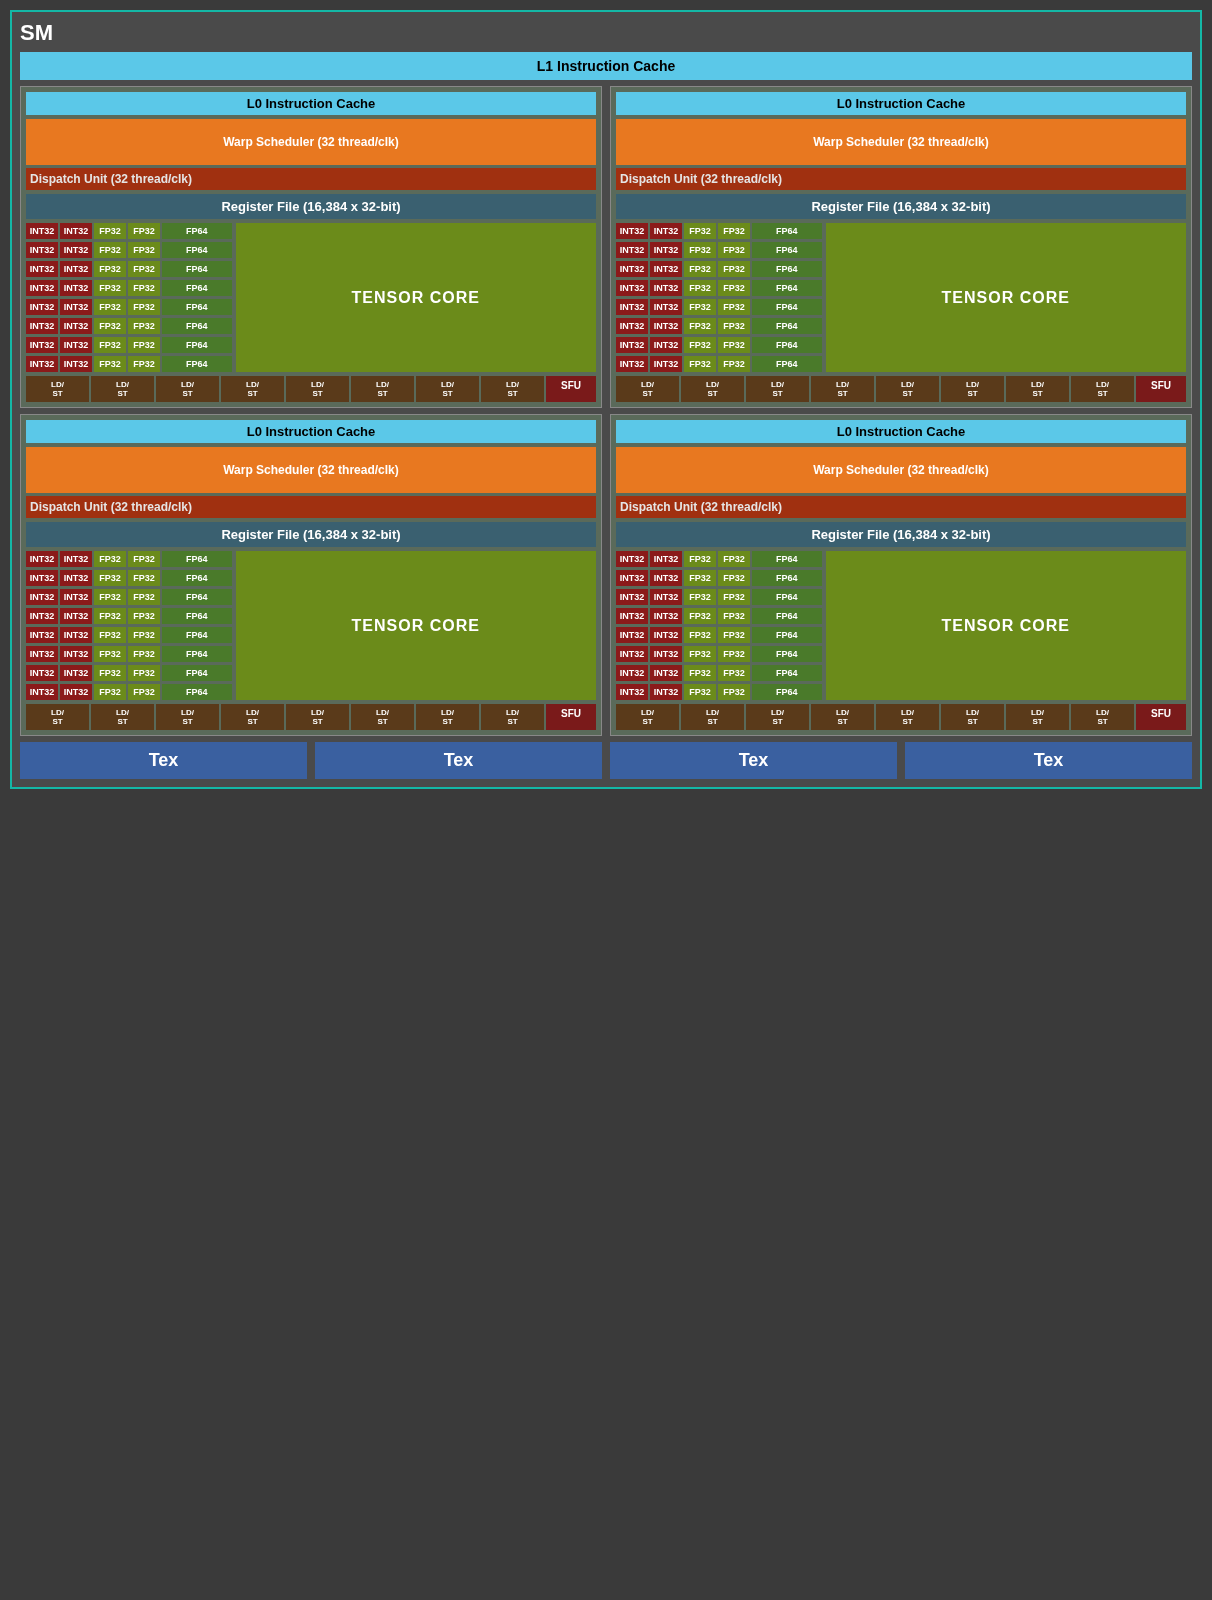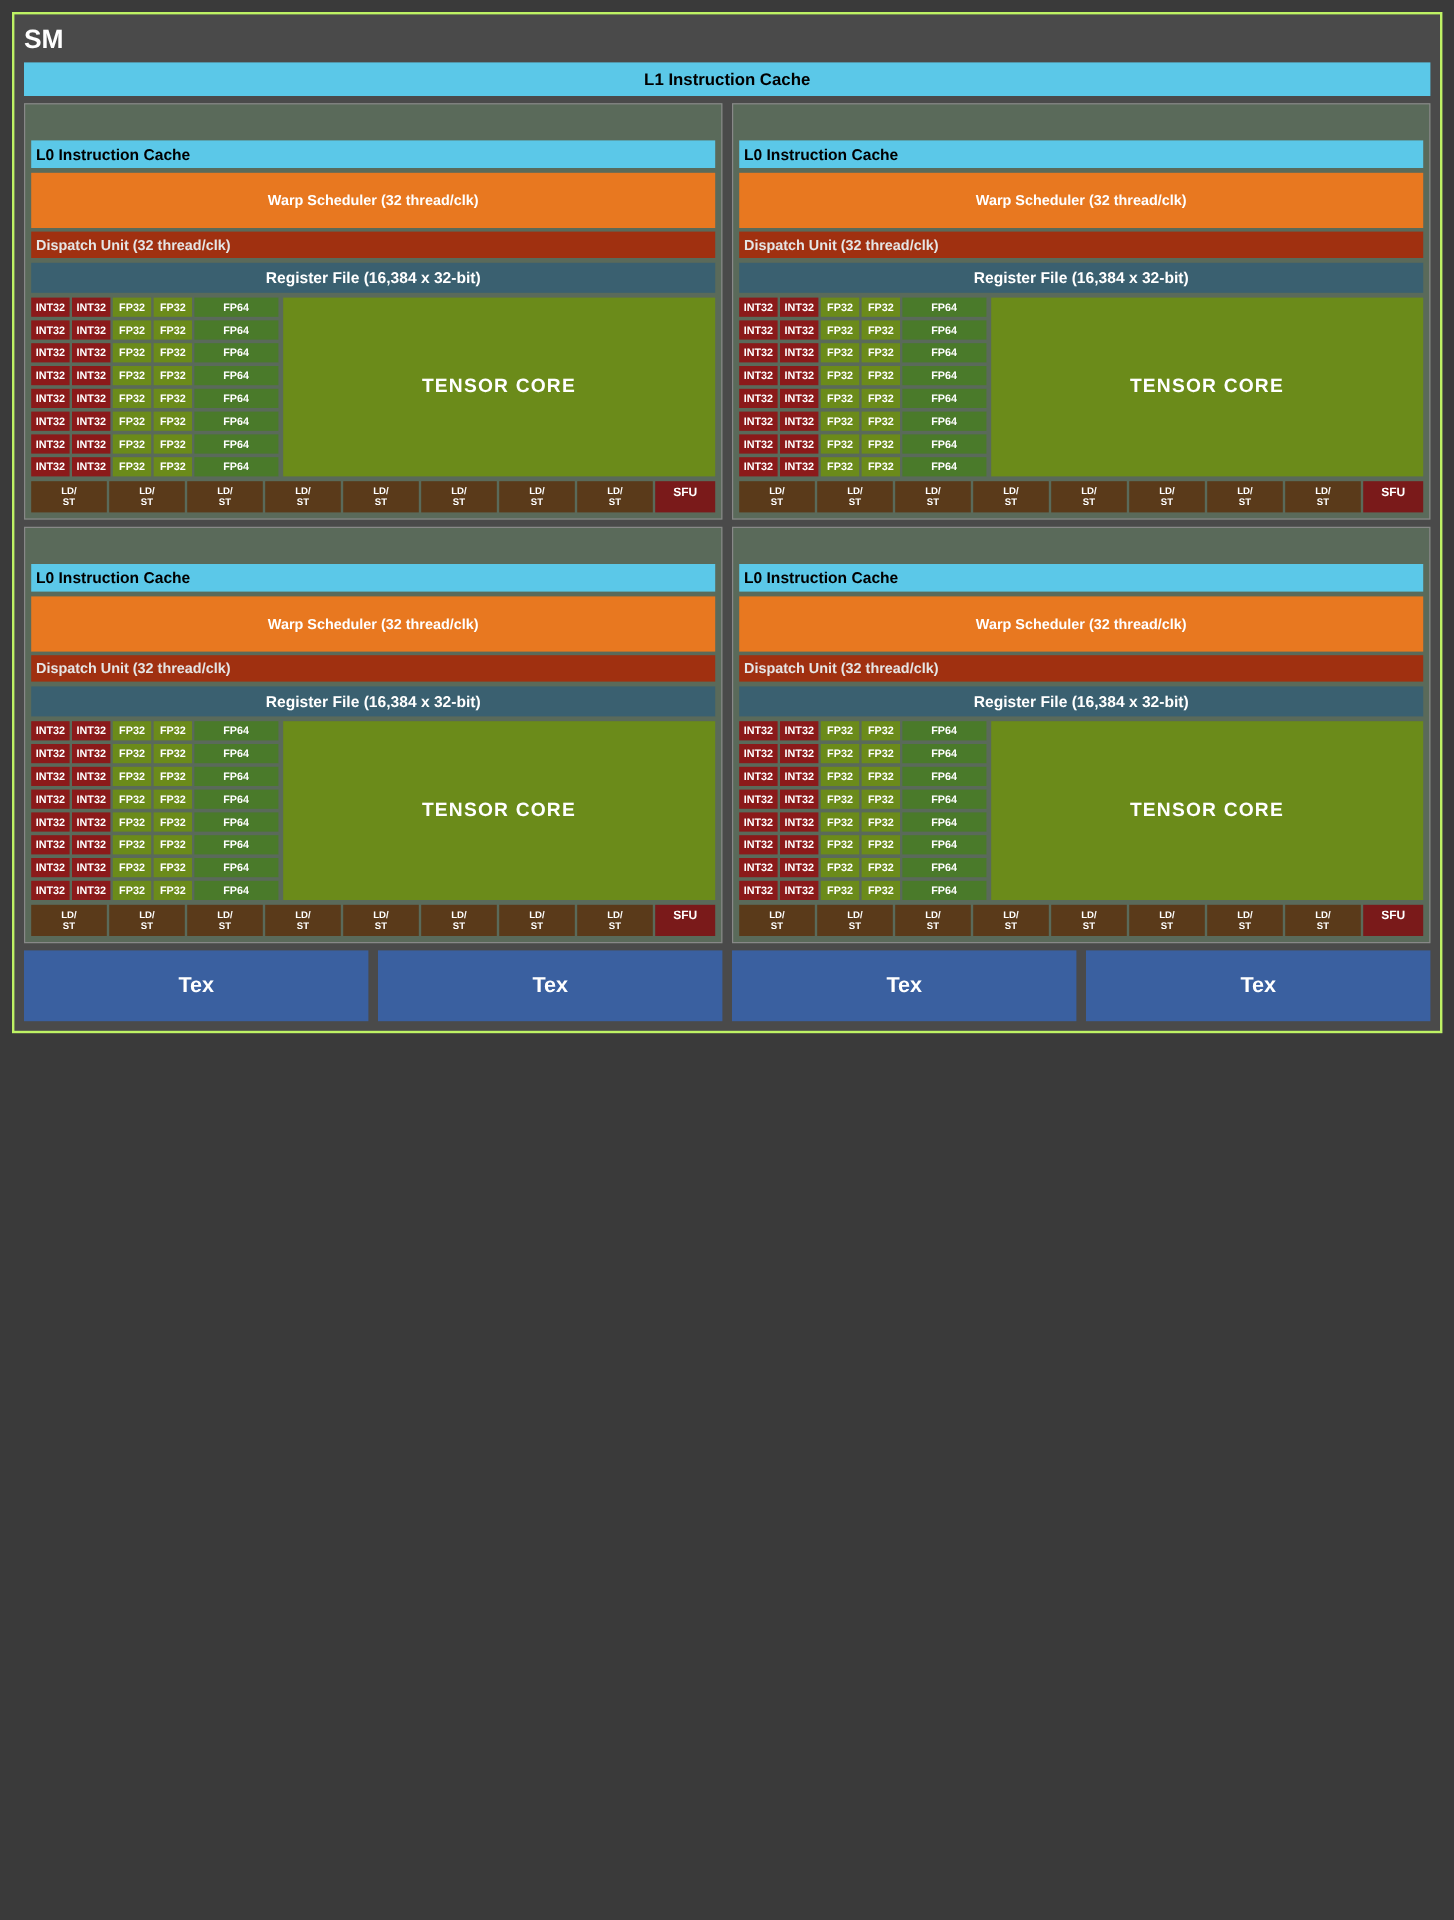--- a/index.html
+++ b/index.html
@@ -5,21 +5,21 @@
     * { box-sizing: border-box; margin: 0; padding: 0; }
     body {
       background: #3a3a3a;
       font-family: Arial, sans-serif;
       width: 1212px;
       min-height: 1600px;
     }
 
     .sm-container {
       background: #4a4a4a;
-      border: 2px solid #bef264;
+      border: 2px solid #14b8a6;
       margin: 10px;
       padding: 8px;
     }
 
     .sm-title {
       color: white;
       font-size: 22px;
       font-weight: bold;
       margin-bottom: 6px;
     }
@@ -45,23 +45,23 @@
       background: #5a6a5a;
       border: 1px solid #888;
       padding: 5px;
     }
 
     .l0-instruction-cache {
       background: #5bc8e8;
       color: #000;
       font-weight: bold;
       font-size: 13px;
+      text-align: center;
       padding: 4px;
       margin-bottom: 4px;
-      margin-top: 25px;
     }
 
     .warp-scheduler {
       background: #e87820;
       color: white;
       font-weight: bold;
       font-size: 12px;
       text-align: center;
       padding: 16px;
       margin-bottom: 3px;
@@ -193,21 +193,21 @@
       gap: 8px;
     }
 
     .tex-cell {
       flex: 1;
       background: #3a60a0;
       color: white;
       font-weight: bold;
       font-size: 18px;
       text-align: center;
-      padding: 19px;
+      padding: 8px;
     }
   </style>
 </head>
 <body>
 
 <div class="sm-container">
   <div class="sm-title">SM</div>
 
   <div class="l1-instruction-cache">L1 Instruction Cache</div>
 

